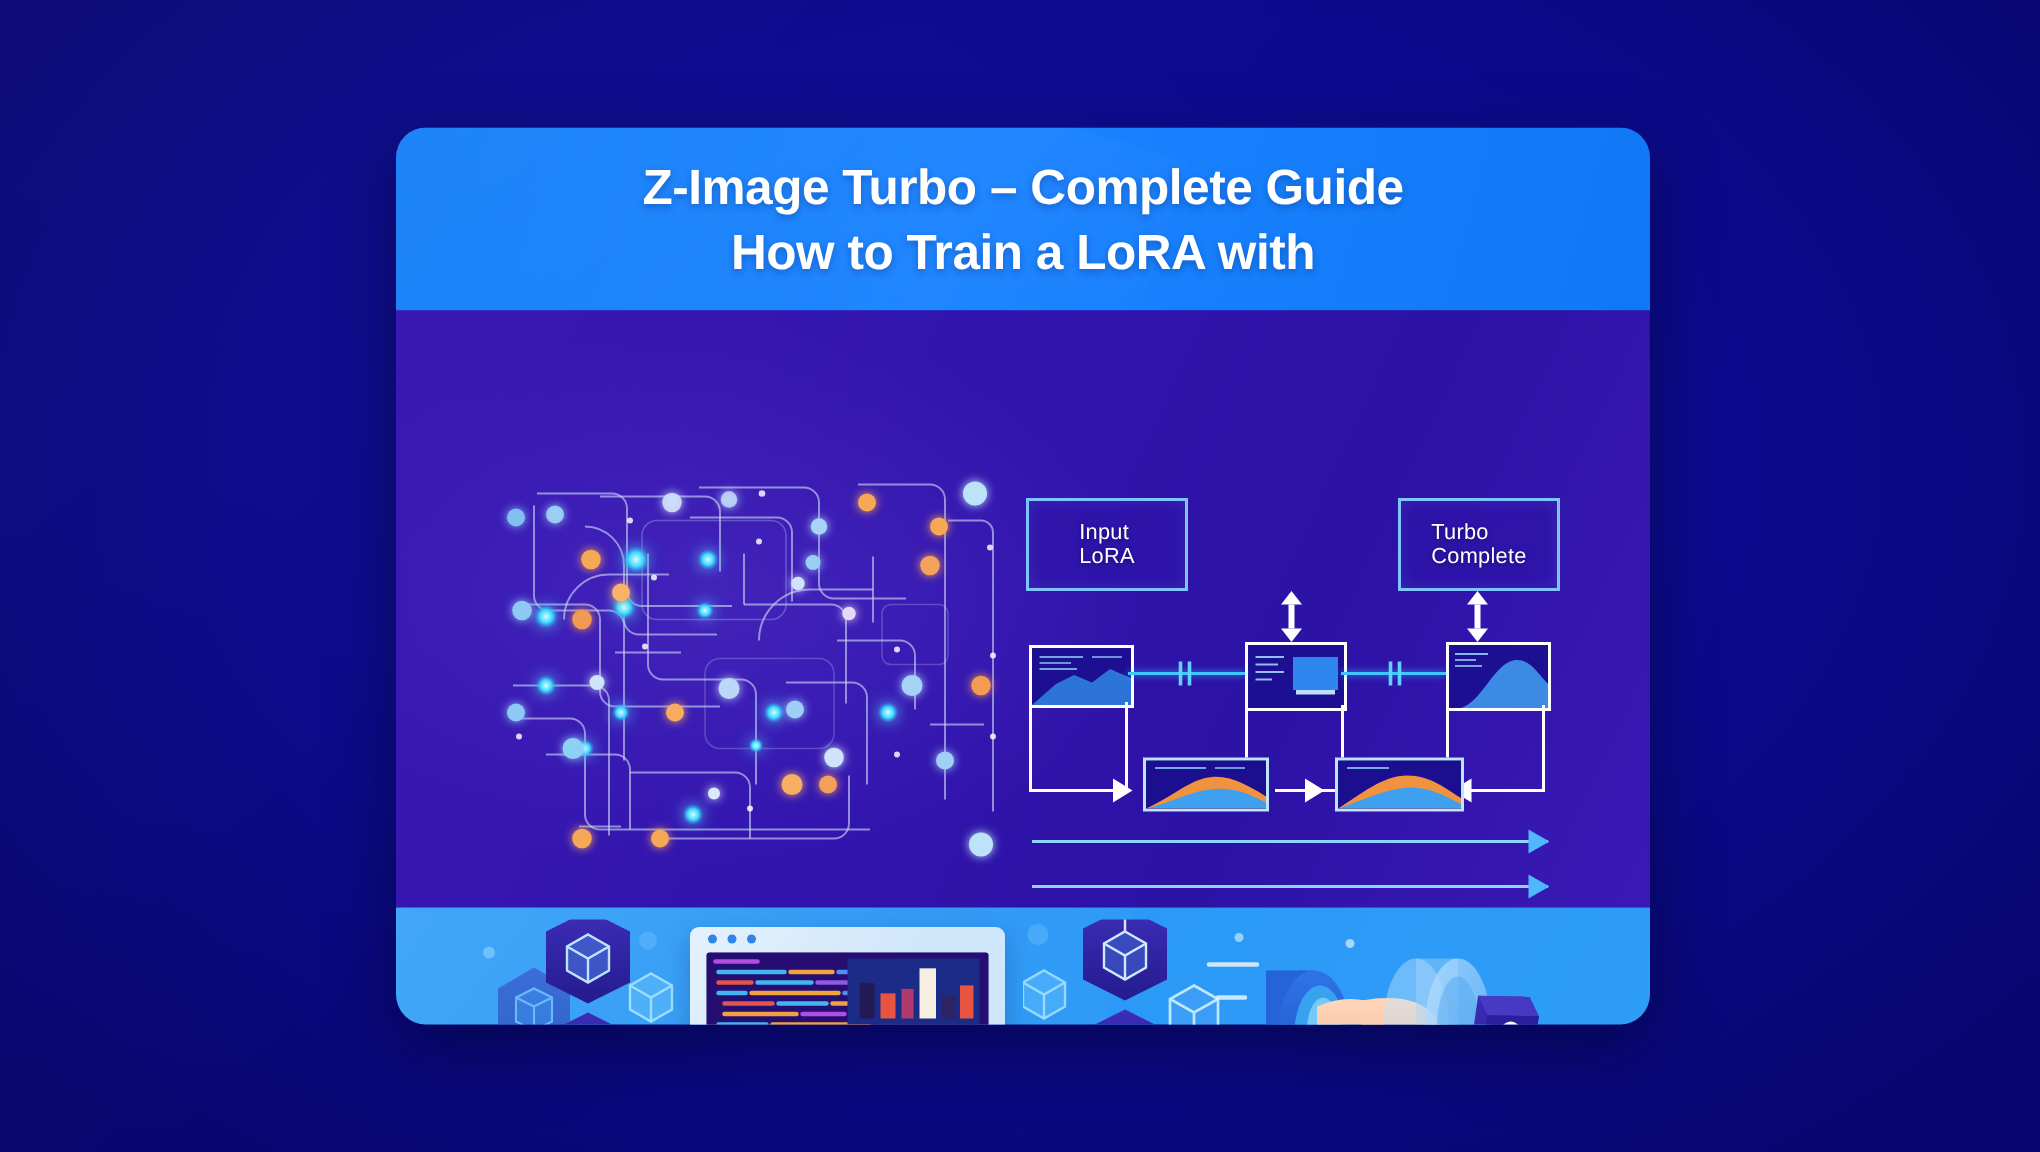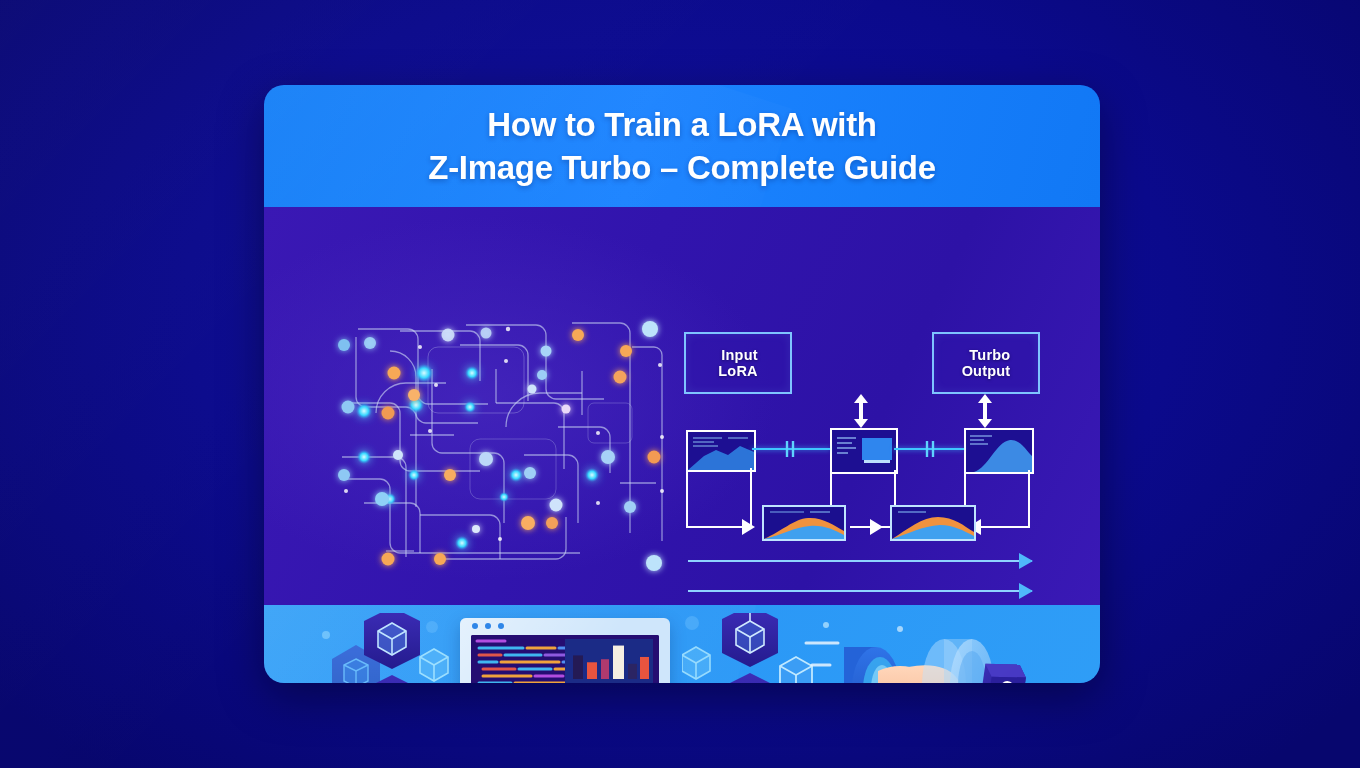--- a/index.html
+++ b/index.html
@@ -68,22 +68,22 @@
   .flow{position:absolute;left:420px;top:125px;width:370px;height:250px;}
 
   .fbox{
     position:absolute;height:58px;
     border:2px solid #7fc4ff;
     background:rgba(45,20,170,0.55);
     display:flex;align-items:center;justify-content:center;
     box-shadow:inset 0 0 10px rgba(120,190,255,.12);
   }
   .fbox span{
-    color:#ffffff;font-weight:bold;font-size:14.5px;line-height:16px;
-    text-align:right;letter-spacing:.2px;
+    color:#ffffff;font-weight:normal;font-size:14.5px;line-height:16px;
+    text-align:left;letter-spacing:.2px;
     text-shadow:0 1px 3px rgba(0,0,40,.5);
   }
 
   .panel{position:absolute;border:2px solid #ffffff;overflow:hidden;background:#1a0f86;}
   .panel.sky{border-color:#bfe4ff;}
   .panel-chart{position:absolute;inset:0;}
 
   .hline{position:absolute;height:2px;background:#3fc6ff;box-shadow:0 0 5px rgba(63,198,255,.8);}
   .wline{position:absolute;height:2px;background:#ffffff;}
 
@@ -127,22 +127,22 @@
   .hand-wrap{position:absolute;left:540px;top:8px;width:230px;height:150px;}
 </style>
 </head>
 <body>
 
 <div class="page-bg"></div>
 
 <div class="card">
 
   <div class="band-header">
+    <div class="title-line">Z-Image Turbo – Complete Guide</div>
     <div class="title-line">How to Train a LoRA with</div>
-    <div class="title-line">Z-Image Turbo – Complete Guide</div>
   </div>
 
   <div class="band-mid">
 
     <svg class="net" viewBox="0 0 358 272">
       <defs>
         <filter id="glow" x="-70%" y="-70%" width="240%" height="240%">
           <feGaussianBlur stdDeviation="3.2" result="b"></feGaussianBlur>
           <feMerge>
               <feMergeNode in="b"></feMergeNode>
@@ -264,21 +264,21 @@
 
       <div class="fbox" style="left:0;top:0;width:104px;">
         <span>
           <span>Input</span><br>
           <span>LoRA</span>
         </span>
       </div>
       <div class="fbox" style="left:248px;top:0;width:104px;">
         <span>
           <span>Turbo</span><br>
-          <span>Output</span>
+          <span>Complete</span>
         </span>
       </div>
 
       <div class="arrow-up" style="left:170px;top:62px;height:34px;">
         <div class="tri-up"></div>
           <div class="shaft"></div>
           <div class="tri-down"></div>
       </div>
       <div class="arrow-up" style="left:294px;top:62px;height:34px;">
         <div class="tri-up"></div>

